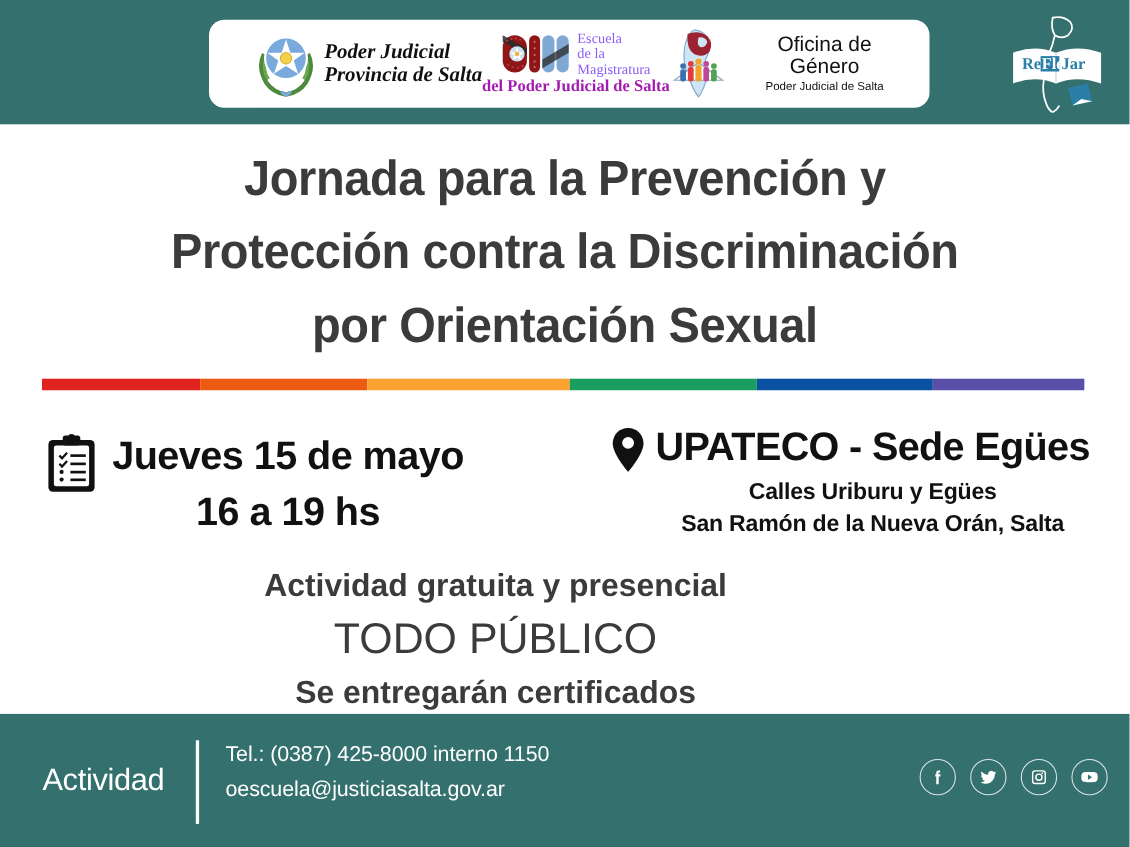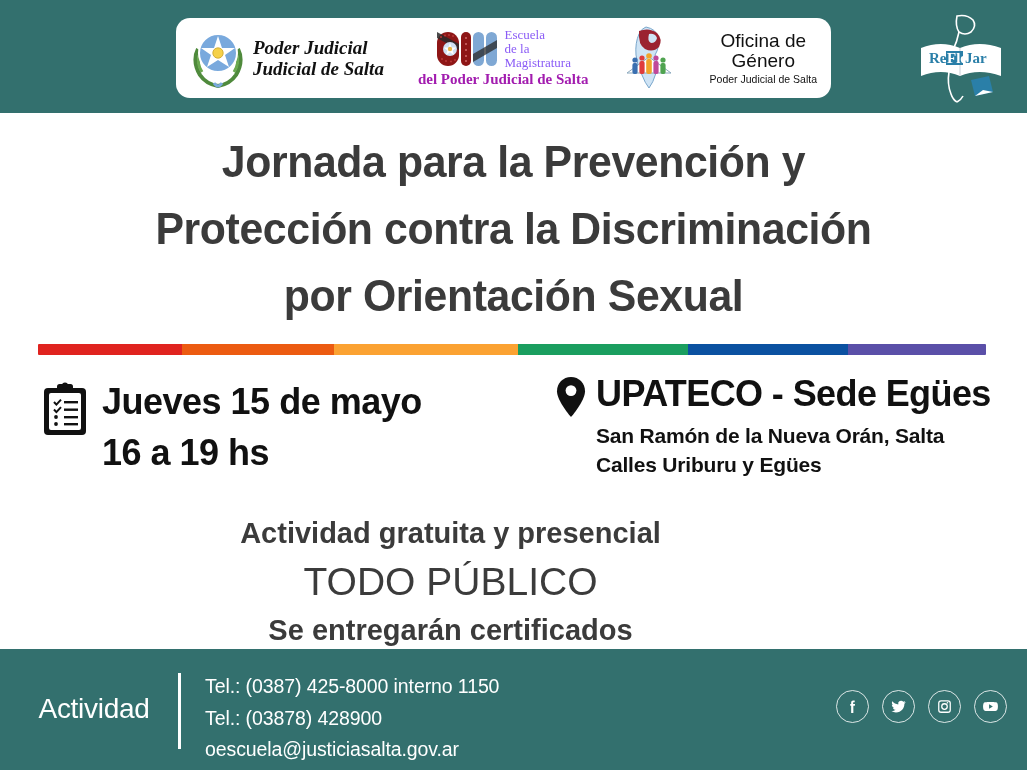--- a/index.html
+++ b/index.html
@@ -13,24 +13,24 @@
     background:#ffffff;
   }
 
   
   .header-band{
     position:absolute; left:0; top:0; width:1027px; height:113px;
     background:#33706e;
     display:flex; align-items:center; justify-content:center;
   }
   .logo-card{
-    position:absolute; left:176px; top:18px;
+    position:absolute; left:190px; top:18px;
     width:655px; height:80px;
     background:#ffffff; border-radius:14px;
-    display:flex; align-items:center; justify-content:space-between;
+    display:flex; align-items:center; justify-content:center;
     padding:0 14px;
   }
   .logo-block{ display:flex; align-items:center; gap:7px; }
 
   
   .crest{ width:56px; height:62px; flex:none; }
   .pj-text{
     font-family:"Liberation Serif", serif;
     font-style:italic; font-weight:bold;
     font-size:19px; line-height:1.12; color:#111; white-space:nowrap;
@@ -69,21 +69,21 @@
   }
 
   
   .rainbow{
     position:absolute; left:38px; top:344px; width:948px; height:11px;
     display:flex; border-radius:1px; overflow:hidden;
   }
   .rainbow span{ height:100%; }
 
   
-  .info-row{ position:absolute; left:0; top:368px; width:940px; height:125px; }
+  .info-row{ position:absolute; left:0; top:380px; width:940px; height:125px;text-align:center; }
 
   .date-block{ position:absolute; left:42px; top:8px; display:flex; gap:14px; }
   .clip-icon{ width:46px; height:55px; flex:none; margin-top:6px; }
   .date-text{ color:#111; font-weight:bold; font-size:36px; line-height:1.42; letter-spacing:-0.5px; }
 
   .place-block{ position:absolute; left:556px; top:6px; }
   .place-head{ display:flex; align-items:flex-start; gap:10px; }
   .pin-icon{ width:30px; height:42px; flex:none; margin-top:2px; }
   .place-title{ color:#111; font-weight:bold; font-size:36px; line-height:1.12; letter-spacing:-0.6px; white-space:nowrap; }
   .place-sub{ margin-left:40px; margin-top:4px; color:#111; font-weight:bold; font-size:21px; line-height:1.36; letter-spacing:-0.2px; white-space:nowrap; }
@@ -135,21 +135,21 @@
           <path d="M8 22 Q2 34 10 48 Q16 57 28 59 Q40 57 46 48 Q54 34 48 22" fill="none" stroke="#4f8a3c" stroke-width="4"></path>
           <path d="M10 26 Q6 36 12 45" fill="none" stroke="#6aa84f" stroke-width="3"></path>
           <path d="M46 26 Q50 36 44 45" fill="none" stroke="#6aa84f" stroke-width="3"></path>
           <circle cx="28" cy="26" r="19" fill="#79a9dd" stroke="#ffffff" stroke-width="2"></circle>
           <path d="M28 9 L32 21 L45 21 L35 28 L39 40 L28 33 L17 40 L21 28 L11 21 L24 21 Z" fill="#ffffff"></path>
           <circle cx="28" cy="26" r="5.2" fill="#f5d14a" stroke="#c9a227" stroke-width="0.8"></circle>
           <path d="M24 56 Q28 62 32 56" fill="none" stroke="#79a9dd" stroke-width="3"></path>
         </svg>
         <div class="pj-text">
           <div>Poder Judicial</div>
-          <div>Judicial de Salta</div>
+          <div>Provincia de Salta</div>
         </div>
       </div>
 
       <div class="em-wrap">
         <div class="em-top">
           <svg class="em-mark" viewBox="0 0 64 42">
             <rect x="1" y="4" width="22" height="34" rx="11" fill="#8e1616"></rect>
             <path d="M1 10 L23 22 L23 16 L1 4 Z" fill="#2a2a2a" opacity="0.85"></path>
             <circle cx="14" cy="21" r="7" fill="#cfe0f2"></circle>
             <path d="M14 15 L15.6 19.6 L20.4 19.6 L16.6 22.4 L18 27 L14 24.2 L10 27 L11.4 22.4 L7.6 19.6 L12.4 19.6 Z" fill="#ffffff"></path>
@@ -269,39 +269,38 @@
 
     <div class="place-block">
       <div class="place-head">
         <svg class="pin-icon" viewBox="0 0 30 42">
           <path d="M15 1 C7 1 1 7.2 1 15.2 C1 25 15 41 15 41 C15 41 29 25 29 15.2 C29 7.2 23 1 15 1 Z" fill="#111"></path>
           <circle cx="15" cy="14.6" r="5.4" fill="#ffffff"></circle>
         </svg>
         <div class="place-title">UPATECO - Sede Egües</div>
       </div>
       <div class="place-sub">
+        <div>Calles Uriburu y Egües</div>
         <div>San Ramón de la Nueva Orán, Salta</div>
-        <div>Calles Uriburu y Egües</div>
       </div>
     </div>
 
   </div>
 
   <div class="notes">
     <div class="n1">Actividad gratuita y presencial</div>
     <div class="n2">TODO PÚBLICO</div>
     <div class="n3">Se entregarán certificados</div>
   </div>
 
   <div class="footer">
     <div class="informes">Actividad</div>
     <div class="divider"></div>
     <div class="contact">
       <div>Tel.: (0387) 425-8000 interno 1150</div>
-      <div>Tel.: (03878) 428900</div>
       <div>oescuela@justiciasalta.gov.ar</div>
     </div>
   </div>
 
   <div class="socials">
     <a class="soc">
       <svg viewBox="0 0 24 24">
           <path d="M15.2 8.4h-2.3V6.9c0-.6.4-.8.7-.8h1.5V3.5h-2.1c-2.4 0-2.9 1.8-2.9 2.9v2h-1.3v2.7h1.3V21h3.1v-9.9h2.1l.3-2.7z"></path>
         </svg>
     </a>

